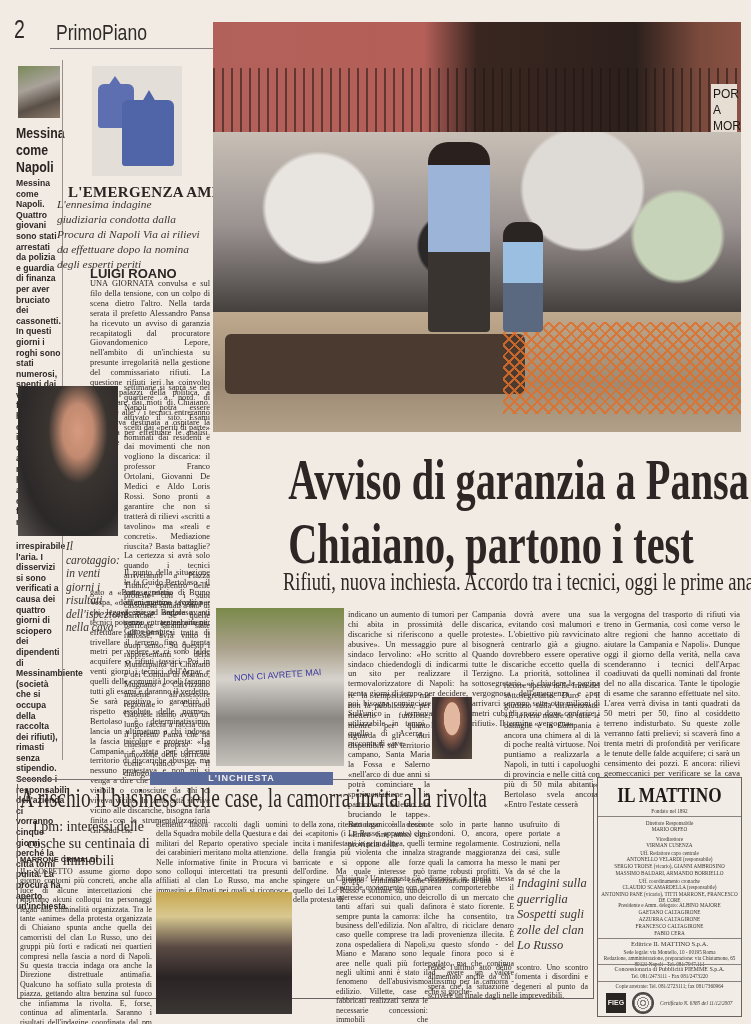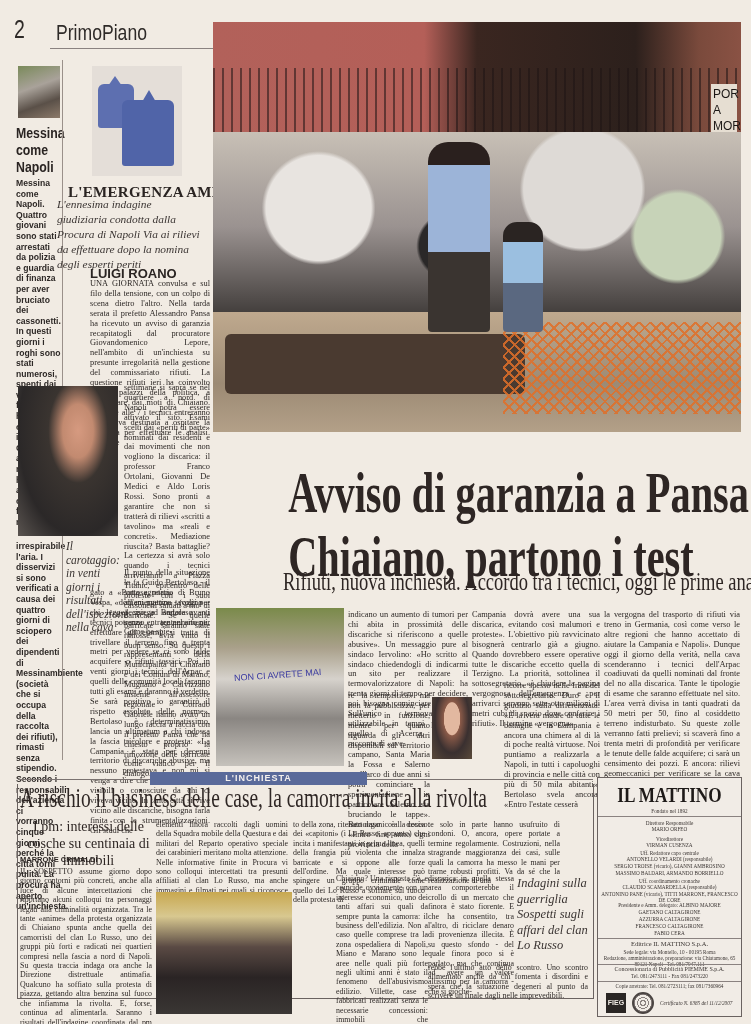--- a/index.html
+++ b/index.html
@@ -45,34 +45,34 @@
     .mp-rail { position: absolute; left: 0; top: 46px; width: 100%; height: 80px; background: repeating-linear-gradient(90deg, rgba(30,20,20,0.55) 0 2px, transparent 2px 9px); }
     .mp-trash { position: absolute; left: 0; top: 110px; width: 100%; height: 190px; background: radial-gradient(circle at 20% 40%, #e8e4e0 0 12%, transparent 13%), radial-gradient(circle at 70% 30%, #dedad6 0 15%, transparent 16%), radial-gradient(circle at 45% 60%, #2a2828 0 10%, transparent 11%), radial-gradient(circle at 88% 55%, #c7d3b8 0 9%, transparent 10%), linear-gradient(180deg,#c8c0b6 0%,#9a9290 50%,#3a3634 100%); }
     .mp-ground { position: absolute; left: 0; top: 290px; width: 100%; height: 120px; background: linear-gradient(180deg,#bfa98e 0%,#9c8a74 60%,#b3a088 100%); }
     .mp-log { position: absolute; left: 12px; top: 312px; width: 300px; height: 60px; background: #4a3a30; border-radius: 6px; }
     .mp-net { position: absolute; left: 290px; top: 300px; width: 238px; height: 92px; background: repeating-linear-gradient(45deg,#e0702a 0 2px,transparent 2px 8px), repeating-linear-gradient(-45deg,#e0702a 0 2px,transparent 2px 8px); opacity: 0.85; }
     .mp-person { position: absolute; left: 215px; top: 120px; width: 62px; height: 190px; background: linear-gradient(180deg,#2a201e 0 12%,#9cb4d8 12% 58%,#3a3430 58% 100%); border-radius: 20px 20px 4px 4px; }
     .mp-child { position: absolute; left: 290px; top: 200px; width: 40px; height: 110px; background: linear-gradient(180deg,#2a2422 0 18%,#9bbfe0 18% 55%,#5a6880 55% 100%); border-radius: 14px 14px 4px 4px; }
     .mp-sign { position: absolute; right: 4px; top: 62px; width: 26px; height: 64px; background: #e6ded2; font-family: "Liberation Sans", sans-serif; font-size: 12px; line-height: 16px; color: #1c1816; padding: 2px; }
 
     .headline { left: 214px; top: 440px; width: 530px; text-align: center; font-family: "Liberation Serif", serif; font-weight: bold; font-size: 56px; line-height: 58px; color: #2e2624; transform: scaleX(0.72); transform-origin: center; white-space: nowrap; }
-    .headline-wrap { left: 214px; top: 464px; width: 530px; }
+    .headline-wrap { left: 214px; top: 451px; width: 530px; }
     .deck { left: 214px; top: 568px; width: 530px; text-align: center; font-size: 25px; color: #2e2624; transform: scaleX(0.74); transform-origin: center; white-space: nowrap; }
 
     .photo2 { left: 216px; top: 608px; width: 128px; height: 158px; background: linear-gradient(180deg,#7a8a4a 0%,#a9a08a 25%,#d6d2cc 45%,#8a8682 70%,#c6c2bc 100%); }
     .photo2-text { position: absolute; left: 18px; top: 62px; font-family: "Liberation Sans", sans-serif; font-size: 9px; color: #3a3aa0; transform: rotate(-4deg); }
     .col2a { left: 348px; top: 610px; width: 120px; }
     .col2b { left: 348px; top: 691px; width: 82px; }
     .portrait2 { left: 432px; top: 697px; width: 40px; height: 62px; background: radial-gradient(ellipse at 50% 35%,#e2b8a0 0 28%,#8a5a48 30%,#3a3030 60%,#5a4a3a 100%); }
     .col3a { left: 472px; top: 610px; width: 128px; }
     .col3b { left: 504px; top: 681px; width: 96px; }
     .col4 { left: 604px; top: 610px; width: 136px; }
 
     .inq-bar-line { left: 18px; top: 779px; width: 575px; height: 1px; background: #7a7270; }
-    .inq-bar { left: 150px; top: 772px; width: 217px; height: 13px; background: #5a6a9a; color: #f4f0ee; font-family: "Liberation Sans", sans-serif; font-weight: bold; font-size: 9px; letter-spacing: 1px; text-align: center; line-height: 13px; }
+    .inq-bar { left: 150px; top: 772px; width: 183px; height: 13px; background: #5a6a9a; color: #f4f0ee; font-family: "Liberation Sans", sans-serif; font-weight: bold; font-size: 9px; letter-spacing: 1px; text-align: center; line-height: 13px; }
     .inq-box { left: 17px; top: 784px; width: 577px; height: 215px; border: 1px solid #6a6260; border-top: none; }
     .inq-head { left: 20px; top: 783px; width: 570px; font-size: 27px; color: #2e2624; transform: scaleX(0.72); transform-origin: left; white-space: nowrap; }
     .inq-sub { left: 26px; top: 818px; width: 125px; text-align: center; font-size: 14px; line-height: 17px; color: #2e2624; }
     .inq-byline { left: 20px; top: 855px; font-family: "Liberation Sans", sans-serif; font-weight: bold; font-size: 7.5px; }
     .inq-c1 { left: 20px; top: 867px; width: 132px; font-size: 7.9px; line-height: 9.4px; }
     .inq-c2 { left: 156px; top: 820px; width: 132px; font-size: 7.9px; line-height: 9.4px; }
     .inq-photo { left: 156px; top: 892px; width: 136px; height: 122px; background: linear-gradient(180deg,#c8a850 0%,#d8c890 20%,#5a4a44 45%,#2a2424 70%,#3a3634 100%); }
     .inq-c3 { left: 293px; top: 820px; width: 132px; font-size: 7.9px; line-height: 9.4px; }
     .inq-c3b { left: 336px; top: 874px; width: 92px; font-size: 7.9px; line-height: 9.4px; }
     .inq-c4 { left: 428px; top: 820px; width: 132px; font-size: 7.9px; line-height: 9.4px; }
@@ -155,21 +155,21 @@
 <div class="abs inq-sub">I pm: interessi delle cosche su centinaia di immobili</div>
 <div class="abs inq-byline">MARRONE CRIMALDI</div>
 <div class="abs body-text inq-c1">IL SOSPETTO assume giorno dopo giorno contorni più concreti, anche alla luce di alcune intercettazioni che riportano alcuni colloqui tra personaggi legati alla criminalità organizzata. Tra le tante «anime» della protesta organizzata di Chiaiano spunta anche quella dei camorristi del clan Lo Russo, uno dei gruppi più forti e radicati nei quartieri compresi nella fascia a nord di Napoli. Su questa traccia indaga ora anche la Direzione distrettuale antimafia. Qualcuno ha soffiato sulla protesta di piazza, gettando altra benzina sul fuoco che infiamma la rivolta. E, forse, continua ad alimentarla. Saranno i risultati dell'indagine coordinata dal pm Sergio Amato a dire se questa ipotesi è concreta. Ma gli</div>
 <div class="abs body-text inq-c2">elementi finora raccolti dagli uomini della Squadra mobile della Questura e dai militari del Reparto operativo speciale dei carabinieri meritano molta attenzione. Nelle informative finite in Procura vi sono colloqui intercettati tra presunti affiliati al clan Lo Russo, ma anche immagini e filmati nei quali si riconosce chiaramente la presenza di un noto pregiudica-</div>
 <div class="abs inq-photo"></div>
 <div class="abs body-text inq-c3">to della zona, ritenuto organico alla cosca dei «capitoni» (i Lo Russo, appunto) che incita i manifestanti in prima linea, quelli della frangia più violenta che innalza barricate e si oppone alle forze dell'ordine. Ma quale interesse può spingere un gruppo criminale come quello dei Lo Russo a soffiare sul fuoco della protesta di</div>
 <div class="abs body-text inq-c3b">Chiaiano? Una risposta c'è, e coincide ovviamente con un interesse economico, uno dei tanti affari sui quali da sempre punta la camorra: il business dell'edilizia. Non a caso quelle comprese tra la zona ospedaliera di Napoli, Miano e Marano sono le aree nelle quali più forte negli ultimi anni è stato il fenomeno dell'abusivismo edilizio. Villette, case e fabbricati realizzati senza le necessarie concessioni: immobili che successivamen-</div>
 <div class="abs body-text inq-c4">te solo in parte hanno usufruito di condoni. O, ancora, opere portate a termine regolarmente. Costruzioni, nella stragrande maggioranza dei casi, sulle quali la camorra ha messo le mani per trarne robusti profitti. Va da sé che la realizzazione di una</div>
 <div class="abs body-text inq-c4b">discarica in quella stessa area comporterebbe il crollo di un mercato che finora è stato fiorente. E che ha consentito, tra l'altro, di riciclare denaro di provenienza illecita. È su questo sfondo - del quale finora poco si è parlato, ma che continua ad avere un valore altissimo per la camorra - che si gioche-</div>
 <div class="abs body-text inq-c4c">rebbe l'ultimo atto dello scontro. Uno scontro alimentato anche da chi fomenta i disordini e spera che la situazione degeneri al punto da scrivere un finale dagli nelle imprevedibili.</div>
-<div class="abs inq-quote">Indagini sulla guerriglia Sospetti sugli affari del clan Lo Russo</div>
+<div class="abs inq-quote">Indagini sulla guerriglia Sospetti sugli zolle del clan Lo Russo</div>
 
 <div class="abs mast">
   <div class="mast-logo">IL MATTINO</div>
   <div class="mast-small" style="top:30px;">Fondato nel 1892</div>
   <div class="mast-rule" style="top:38px;"></div>
   <div class="mast-small it" style="top:42px;">Direttore Responsabile</div>
   <div class="mast-small b" style="top:48px;">MARIO ORFEO</div>
   <div class="mast-small it" style="top:58px;">Vicedirettore</div>
   <div class="mast-small b" style="top:64px;">VIRMAN CUSENZA</div>
   <div class="mast-small it" style="top:72px;">Uff. Redattore capo centrale</div>

